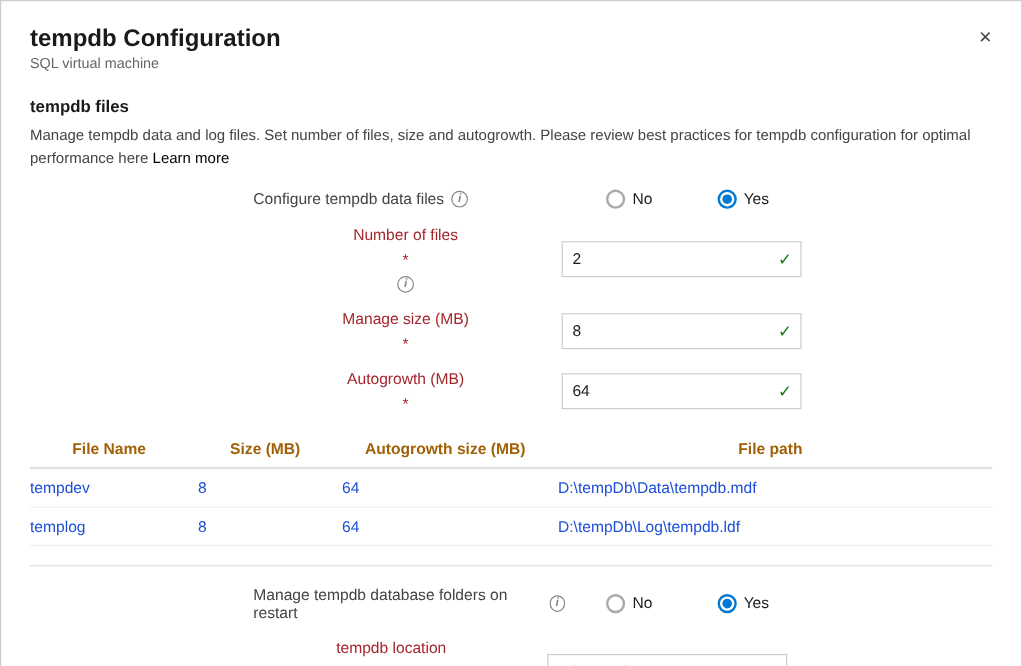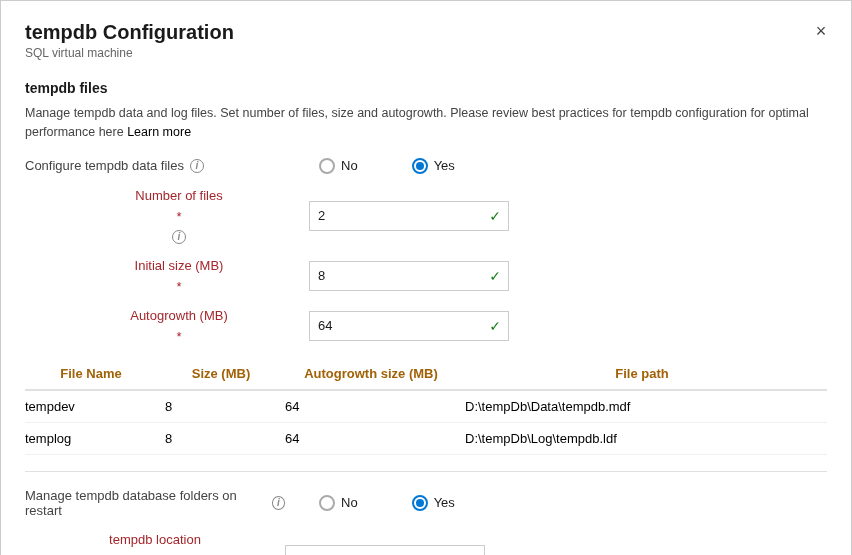--- a/index.html
+++ b/index.html
@@ -69,20 +69,21 @@
     }
     .learn-more {
       color: #000000;
       text-decoration: none;
       cursor: pointer;
     }
     .form-row {
       display: flex;
       align-items: center;
       margin-bottom: 14px;
+      justify-content: center;
     }
     .form-label {
       width: 260px;
       font-size: 13px;
       color: #444;
       display: flex;
       align-items: center;
       gap: 6px;
     }
     .form-label.required { color: #a4262c; font-weight: 500; flex-direction: column; }
@@ -170,21 +171,21 @@
     th {
       text-align: center;
       font-weight: 600;
       font-size: 13px;
       color: #a16207;
       padding: 6px 8px 8px 0;
     }
     td {
       padding: 8px 8px 8px 0;
       font-size: 13px;
-      color: #000000;
+      color: #1d4ed8;
       border-bottom: 1px solid #f0f0f0;
     }
     .col-filename { width: 140px; }
     .col-size { width: 120px; }
     .col-autogrowth { width: 180px; }
     .col-filepath { }
     .divider {
       border: none;
       border-top: 1px solid #e0e0e0;
       margin: 8px 0 16px 0;
@@ -239,21 +240,21 @@
           <span class="info-icon">i</span>
         </div>
         <div class="input-with-check">
           <input class="input-field" type="text" value="2" style="">
           <span class="check-icon">✓</span>
         </div>
       </div>
 
       <div class="form-row">
         <div class="form-label required">
-          <span>Initial size (MB)</span>
+          <span>Manage size (MB)</span>
           <span class="ast"> *</span>
         </div>
         <div class="input-with-check">
           <input class="input-field" type="text" value="8" style="">
           <span class="check-icon">✓</span>
         </div>
       </div>
 
       <div class="form-row">
         <div class="form-label required">

